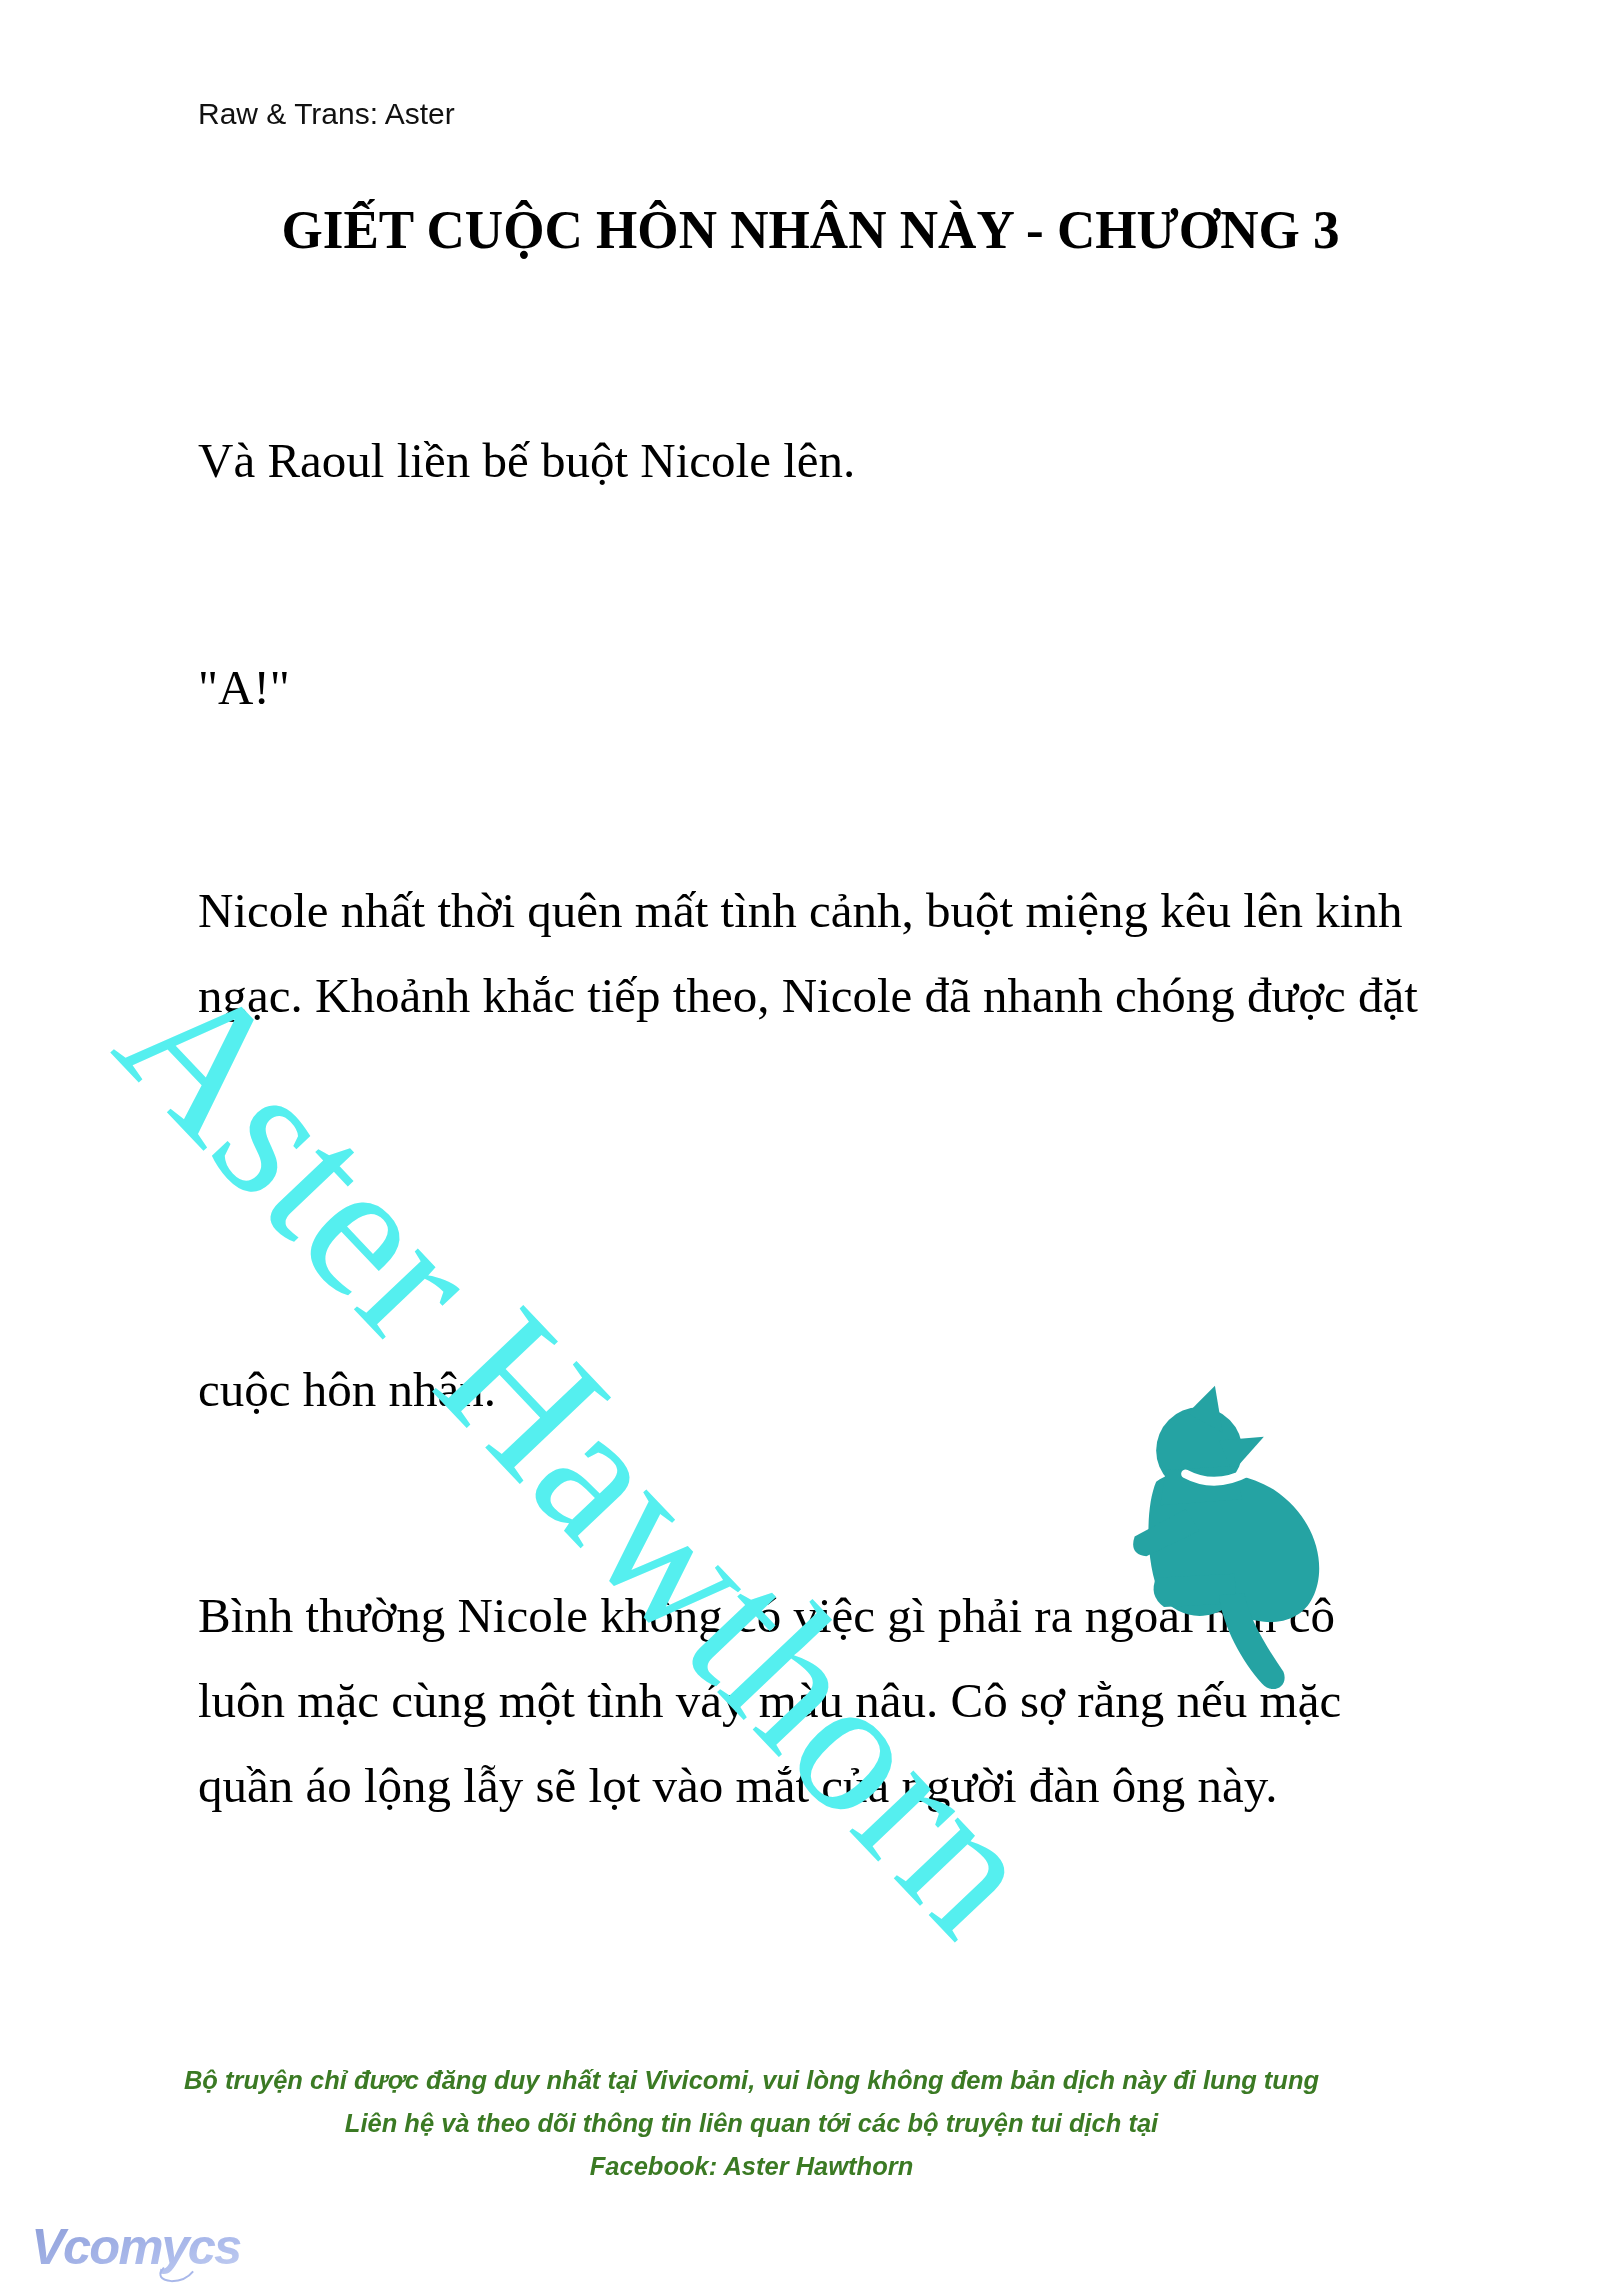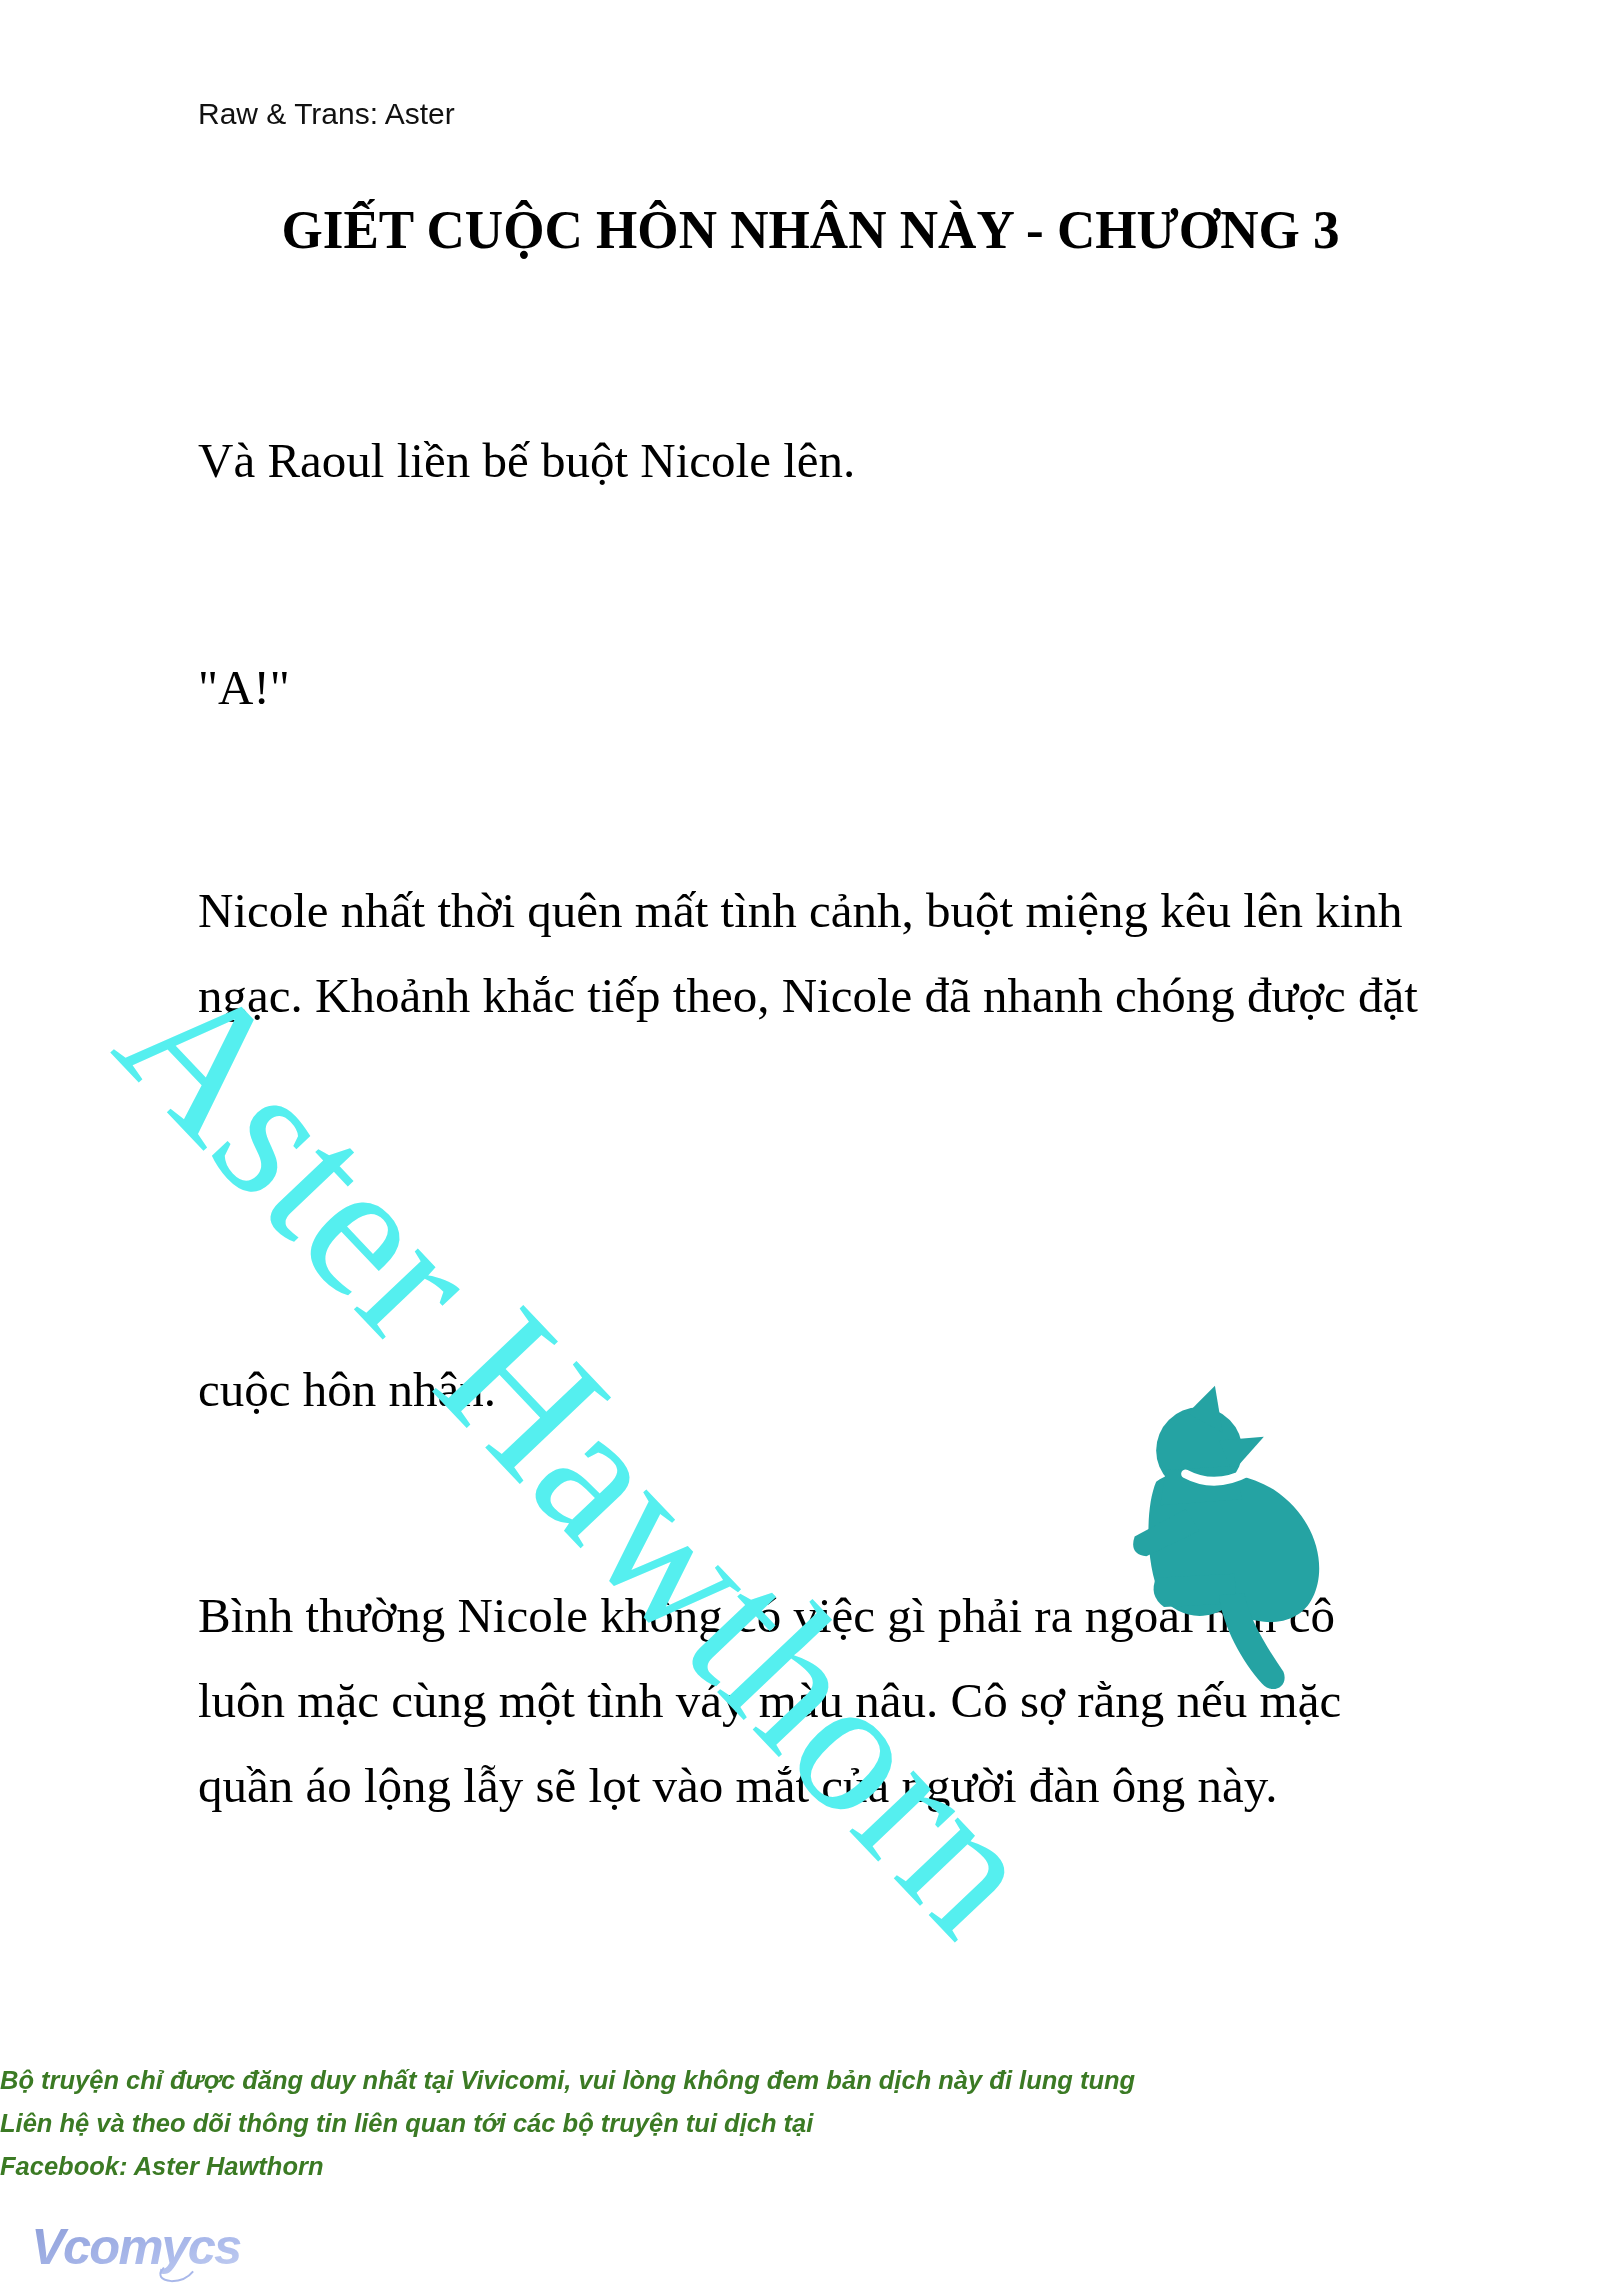--- a/index.html
+++ b/index.html
@@ -15,21 +15,21 @@
     font-family:"Liberation Serif", serif; font-weight:bold; font-size:55px;
     color:#000; line-height:63px; white-space:nowrap;
     transform:scaleX(0.965); transform-origin:811px 0;
   }
   .body-line {
     position:absolute; left:198px;
     font-family:"Liberation Serif", serif; font-size:49px; color:#000;
     line-height:57px; white-space:nowrap;
   }
   .footer-line {
-    position:absolute; left:0; width:1503px; text-align:left;
+    position:absolute; left:0; width:1503px; text-align:center;
     font-family:"Liberation Sans", sans-serif; font-weight:bold; font-style:italic;
     font-size:25.5px; line-height:29px; white-space:nowrap;
   }
   .watermark {
     position:absolute; left:225px; top:941px;
     font-family:"Liberation Serif", serif; font-size:192px; line-height:192px;
     white-space:nowrap; transform-origin:0 0; transform:rotate(46.5deg);
     pointer-events:none; z-index:2;
   }
   .cat { position:absolute; left:1117px; top:1372px; width:235px; height:333px; z-index:1; }

